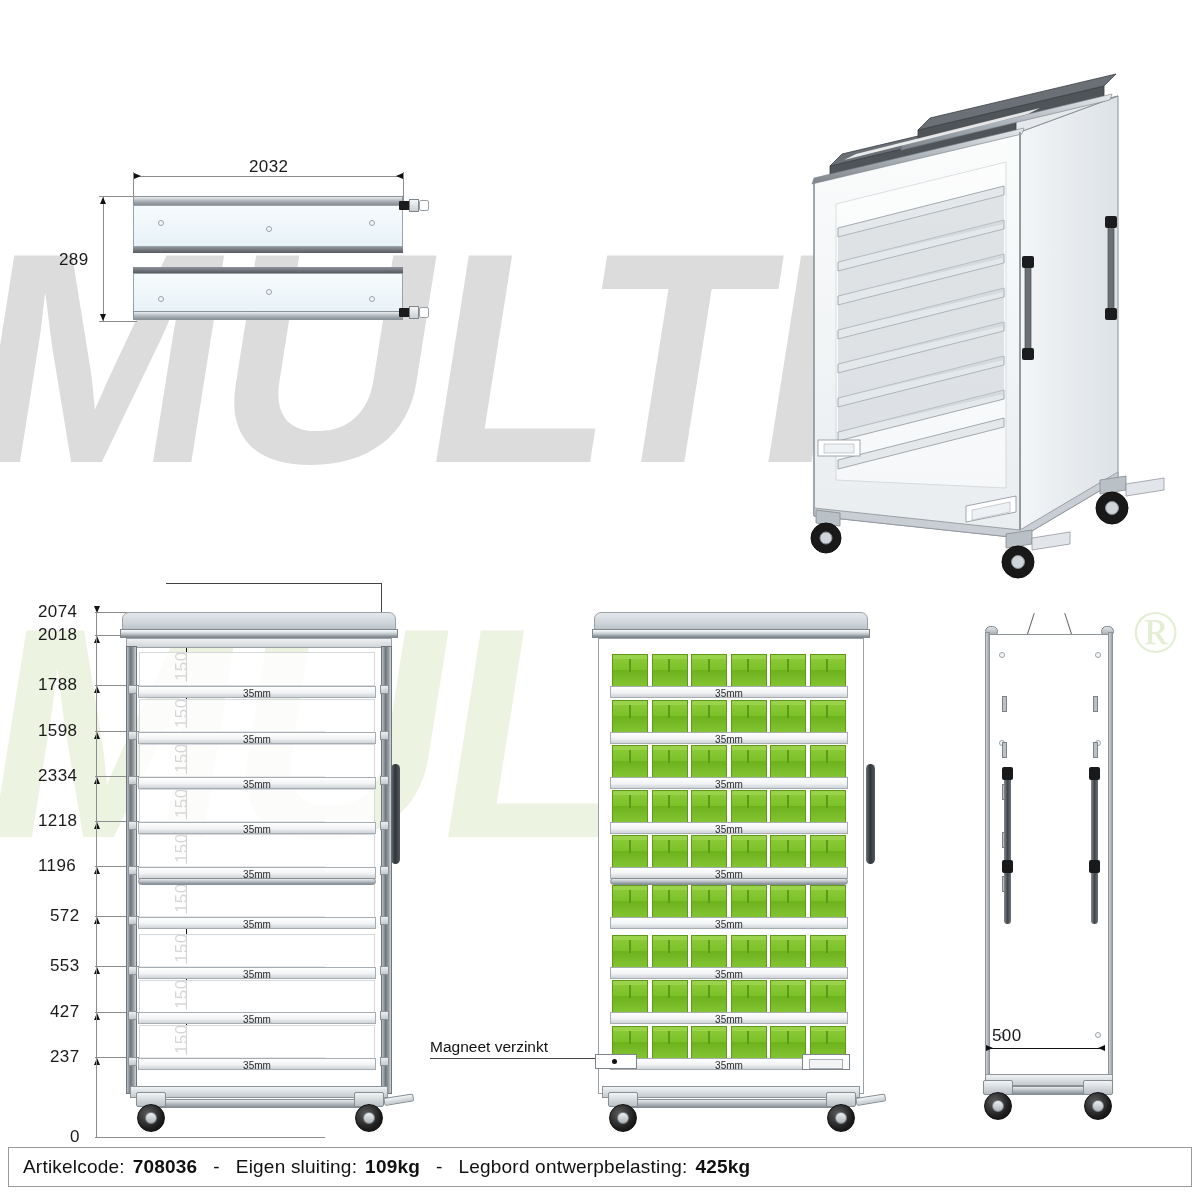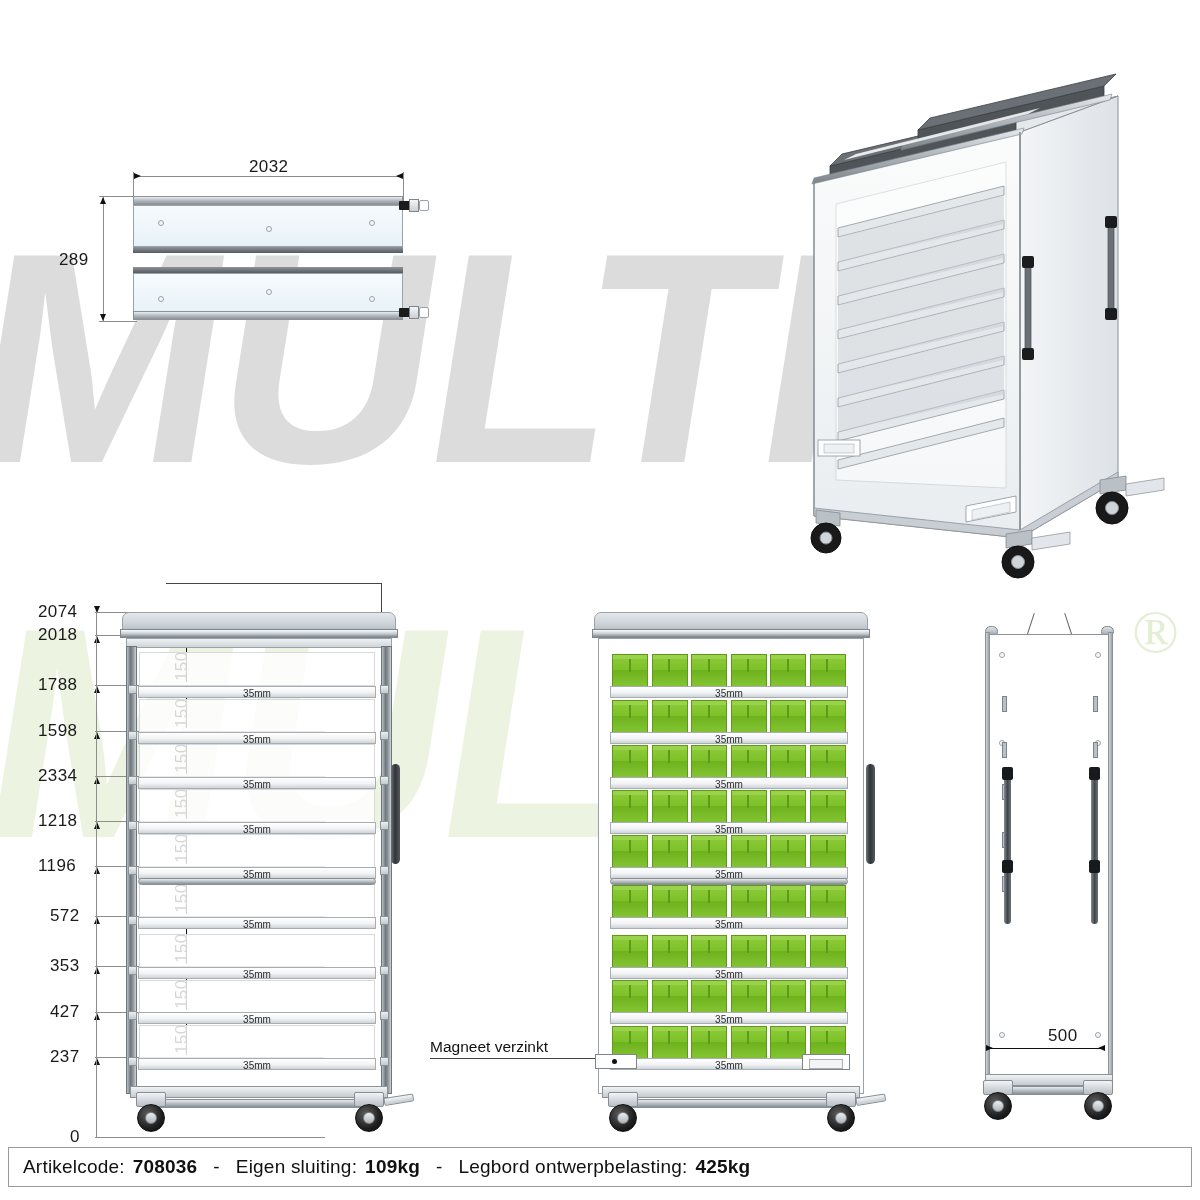--- a/index.html
+++ b/index.html
@@ -329,21 +329,21 @@
 
     <div class="hline" style="left:95px;top:866px;width:230px;"></div>
     <div class="dim-text" style="left:38px;top:856px;">1196</div>
     <div class="arw arw-u" style="left:94px;top:867px;"></div>
 
     <div class="hline" style="left:95px;top:916px;width:230px;"></div>
     <div class="dim-text" style="left:50px;top:906px;">572</div>
     <div class="arw arw-u" style="left:94px;top:917px;"></div>
 
     <div class="hline" style="left:95px;top:966px;width:230px;"></div>
-    <div class="dim-text" style="left:50px;top:956px;">353</div>
+    <div class="dim-text" style="left:50px;top:956px;">553</div>
     <div class="arw arw-u" style="left:94px;top:967px;"></div>
 
     <div class="hline" style="left:95px;top:1012px;width:230px;"></div>
     <div class="dim-text" style="left:50px;top:1002px;">427</div>
     <div class="arw arw-u" style="left:94px;top:1013px;"></div>
 
     <div class="hline" style="left:95px;top:1057px;width:230px;"></div>
     <div class="dim-text" style="left:50px;top:1047px;">237</div>
     <div class="arw arw-u" style="left:94px;top:1058px;"></div>
 
@@ -733,21 +733,21 @@
       <div class="mnt"></div>
         <div class="whl"></div>
         <div class="hub"></div>
     </div>
   </div>
 
   <div>
     <div class="hline" style="left:986px;top:1048px;width:119px;background:#111;"></div>
     <div class="arw arw-r" style="left:986px;top:1044.5px;"></div>
     <div class="arw arw-l" style="left:1098px;top:1044.5px;"></div>
-    <div class="dim-text" style="left:1048px;top:1026px;">500</div>
+    <div class="dim-text" style="left:992px;top:1026px;">500</div>
   </div>
 
   <div class="footer">
     <div class="row">
       <span class="lbl">Artikelcode:</span>
       <b>708036</b>
       <span class="sep">-</span>
       <span class="lbl">Eigen sluiting:</span>
       <b>109kg</b>
       <span class="sep">-</span>

